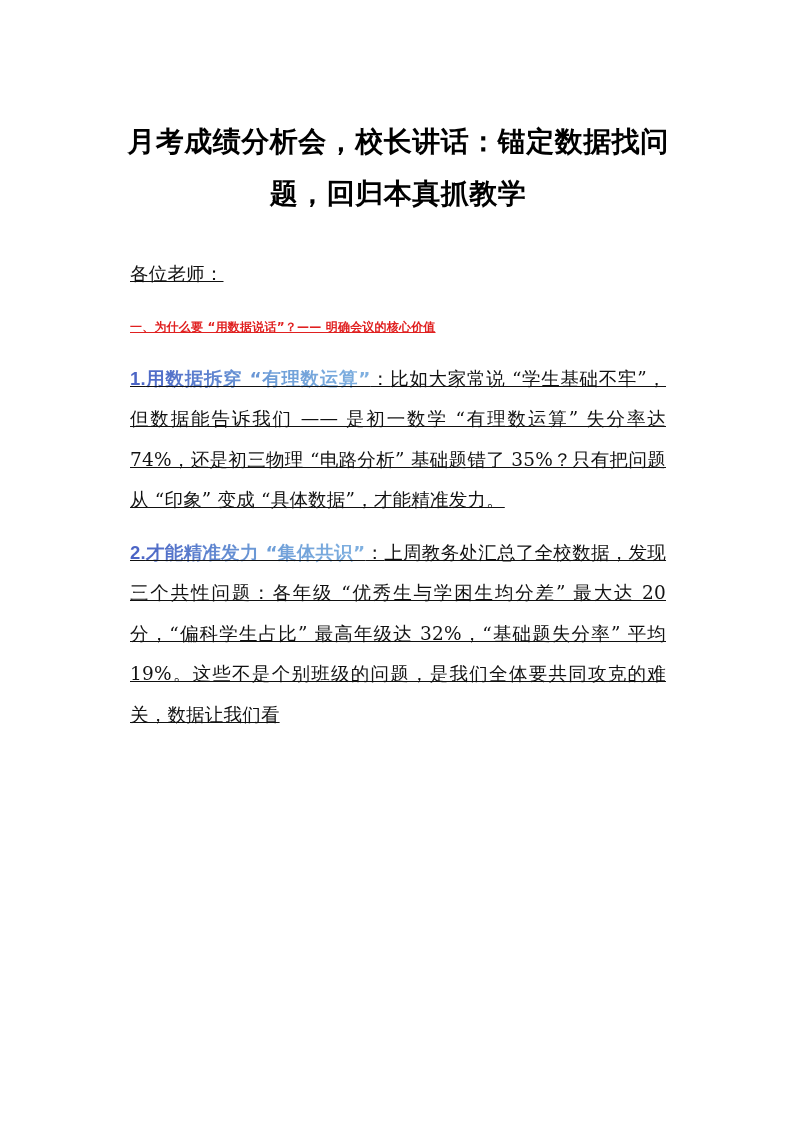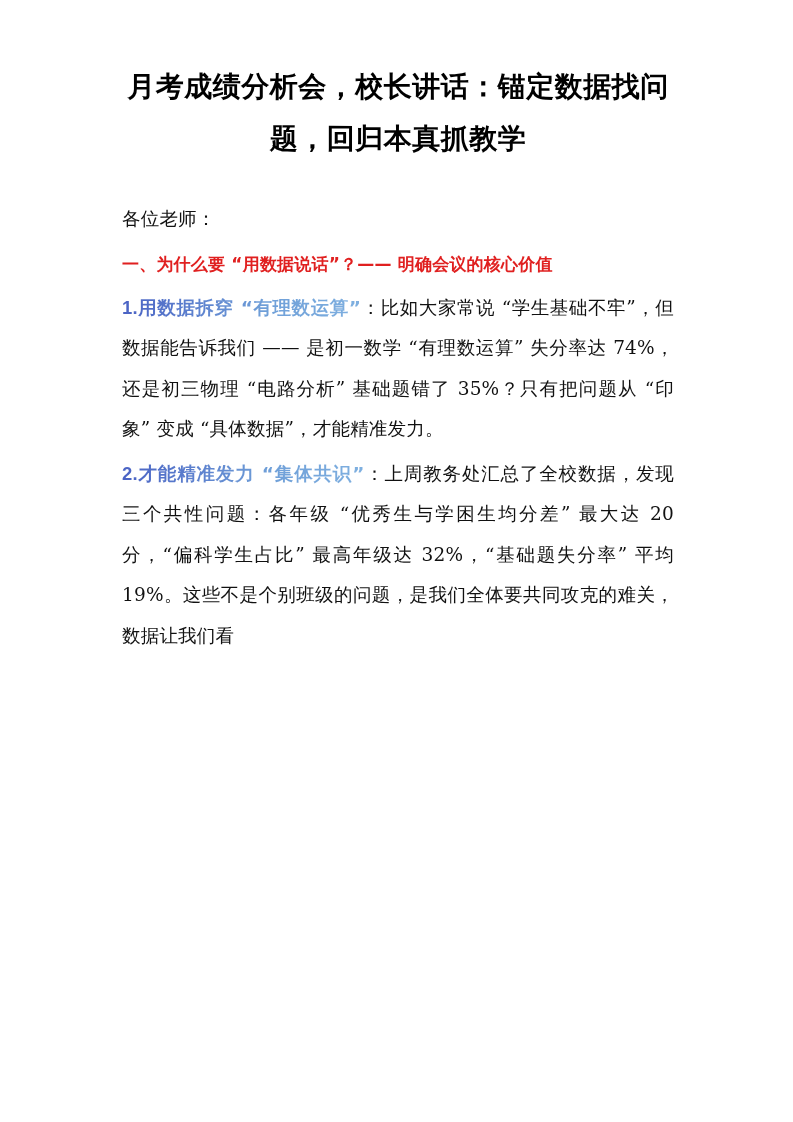--- a/index.html
+++ b/index.html
@@ -16,46 +16,47 @@
     color: #111111;
   }
   .page {
     position: absolute;
     left: 118px;
     top: 0;
     width: 560px;
   }
   .title {
     margin: 0;
-    padding-top: 61px;
+    padding-top: 116px;
     font-family: "DejaVu Sans", "Liberation Sans", sans-serif;
     font-weight: bold;
     font-size: 28px;
     line-height: 52px;
     text-align: center;
     color: #000000;
     letter-spacing: 0.5px;
   }
   .title-line { display: block; }
   .body {
     margin-top: 34px;
   }
   p {
-    margin: 4px;
+    margin: 12px;
     font-size: 18.5px;
     line-height: 40.5px;
     text-align: justify;
     text-align-last: left;
     letter-spacing: 0.2px;
+    text-decoration: underline;
   }
   .h-red {
     font-family: "DejaVu Sans", "Liberation Sans", sans-serif;
     font-weight: bold;
     color: #e02020;
-    font-size: 17px;
+    font-size: 12px;
     line-height: 40px;
   }
   .h-blue {
     font-family: "DejaVu Sans", "Liberation Sans", sans-serif;
     font-weight: bold;
     background: linear-gradient(90deg, #4a62c4 0%, #6f9fd8 60%, #7fb0e0 100%);
     -webkit-background-clip: text;
     background-clip: text;
     color: transparent;
   }

